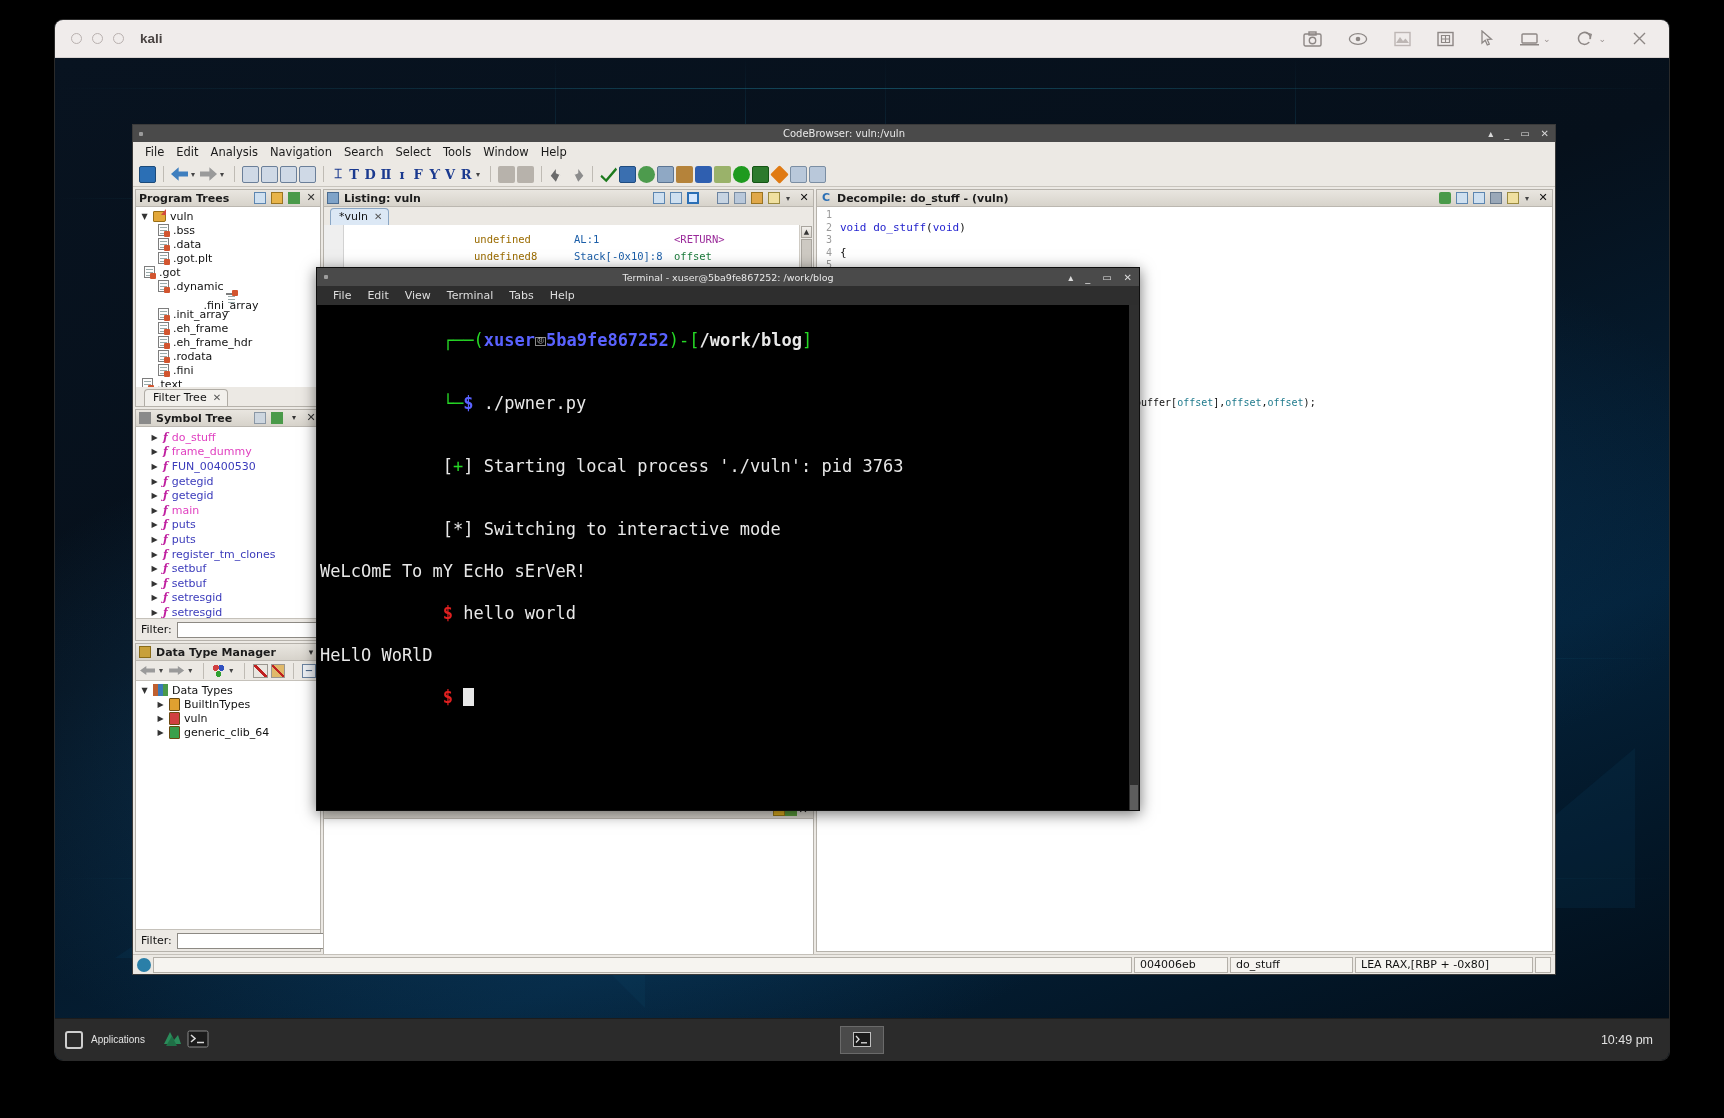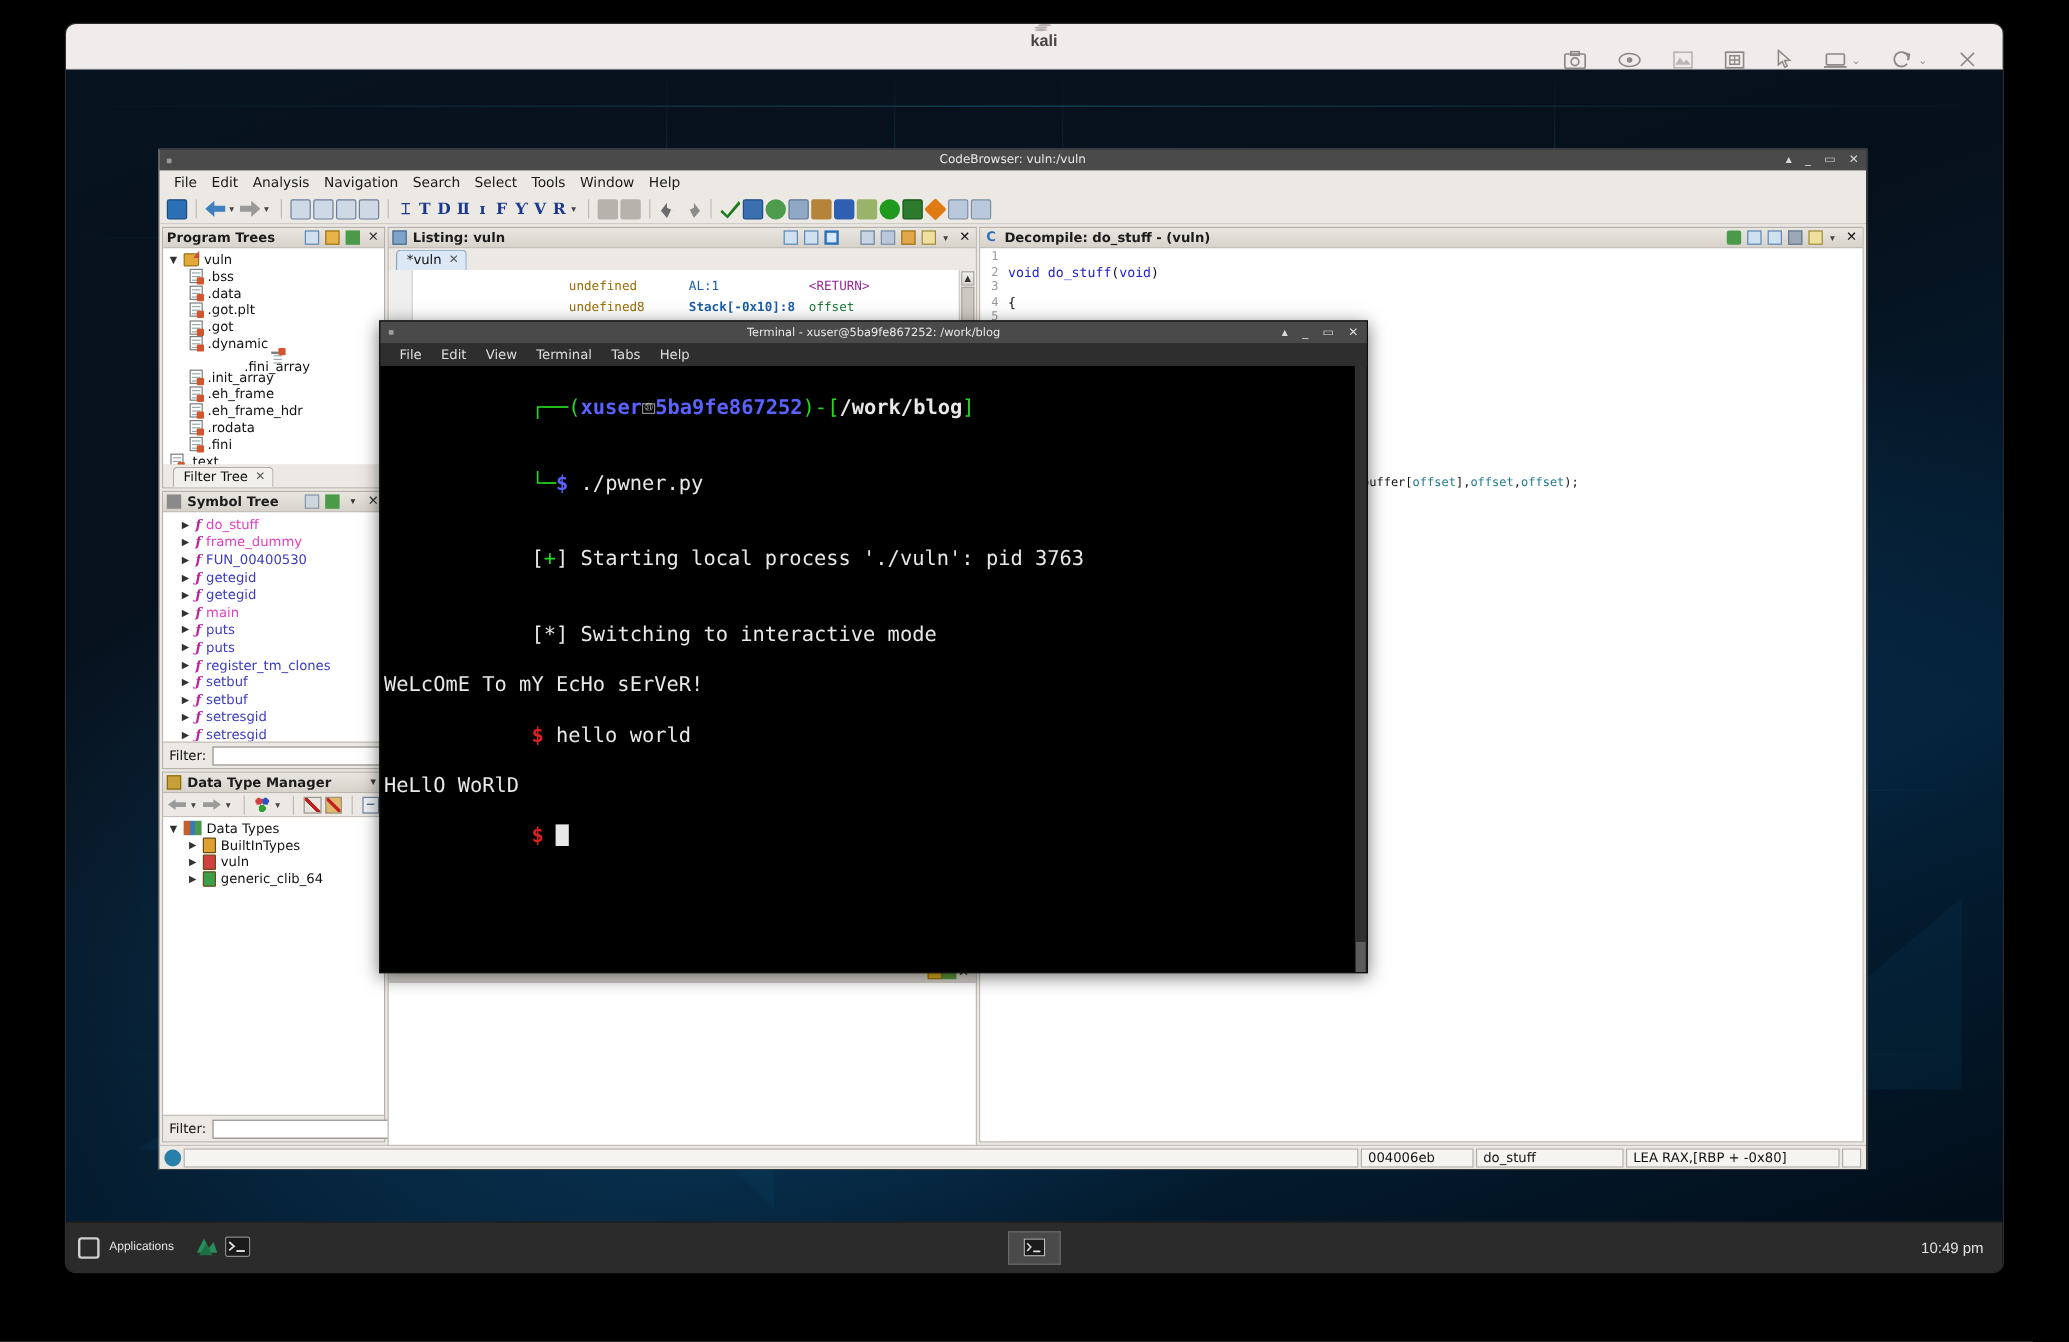--- a/index.html
+++ b/index.html
@@ -16,21 +16,20 @@
 
   #host-window {
     position:absolute; left:55px; top:20px; width:1614px; height:1040px;
     background:#0b1622; border-radius:8px; overflow:hidden;
     box-shadow:0 0 0 1px #2a2a2a;
   }
   #host-titlebar {
     position:absolute; left:0; top:0; width:100%; height:38px;
     background:#f0eceb; display:flex; align-items:center;
     border-bottom:1px solid #d9d3d1;
-    flex-direction:column;
   }
   .tl-dot { width:11px; height:11px; border-radius:50%; border:1.5px solid #b9b1af;
             margin-left:10px; }
   .tl-dot.first { margin-left:16px; }
   #host-title { margin-left:16px; font-size:13.5px; color:#4a4443; font-weight:bold; }
   #host-tools { margin-left:auto; display:flex; align-items:center; gap:26px; padding-right:22px; }
   .htool { color:#8d8785; display:flex; align-items:center; gap:4px; }
   .htool svg { display:block; }
   .caret { font-size:9px; color:#9a9290; }
 
@@ -379,21 +378,21 @@
                       <span class="tlabel">.bss</span>
                     </div>
                     <div class="trow" style="padding-left: 22px;">
                       <span class="doc-ico"></span>
                       <span class="tlabel">.data</span>
                     </div>
                     <div class="trow" style="padding-left: 22px;">
                       <span class="doc-ico"></span>
                       <span class="tlabel">.got.plt</span>
                     </div>
-                    <div class="trow" style="padding-left: 22px; align-items: flex-end;">
+                    <div class="trow" style="padding-left: 8px;">
                       <span class="doc-ico"></span>
                       <span class="tlabel">.got</span>
                     </div>
                     <div class="trow" style="padding-left: 22px;">
                       <span class="doc-ico"></span>
                       <span class="tlabel">.dynamic</span>
                     </div>
                     <div class="trow" style=" flex-direction: column;">
                       <span class="doc-ico"></span>
                       <span class="tlabel">.fini_array</span>
@@ -602,21 +601,21 @@
                   </div>
                   <div class="lrow" style="left:230px; top:8px; color:#1b5ea8;">
                     <span>AL:1</span>
                   </div>
                   <div class="lrow" style="left:330px; top:8px; color:#9a2a9a;">
                     <span>&lt;RETURN&gt;</span>
                   </div>
                   <div class="lrow" style="left:130px; top:25px; color:#9a6b00;">
                     <span>undefined8</span>
                   </div>
-                  <div class="lrow" style="left:230px; top:25px; color:#1b5ea8;font-weight:bold;">
+                  <div class="lrow" style="left:230px; top:25px; color:#1b5ea8;">
                     <span>Stack[-0x10]:8</span>
                   </div>
                   <div class="lrow" style="left:330px; top:25px; color:#1a7a3a;">
                     <span>offset</span>
                   </div>
                 </div>
                 <div class="scrollcol">
                   <div class="arrbtn" style="top:1px;">▲</div>
                   <div class="scrollthumb" style="top:14px;height:60px;"></div>
                 </div>

